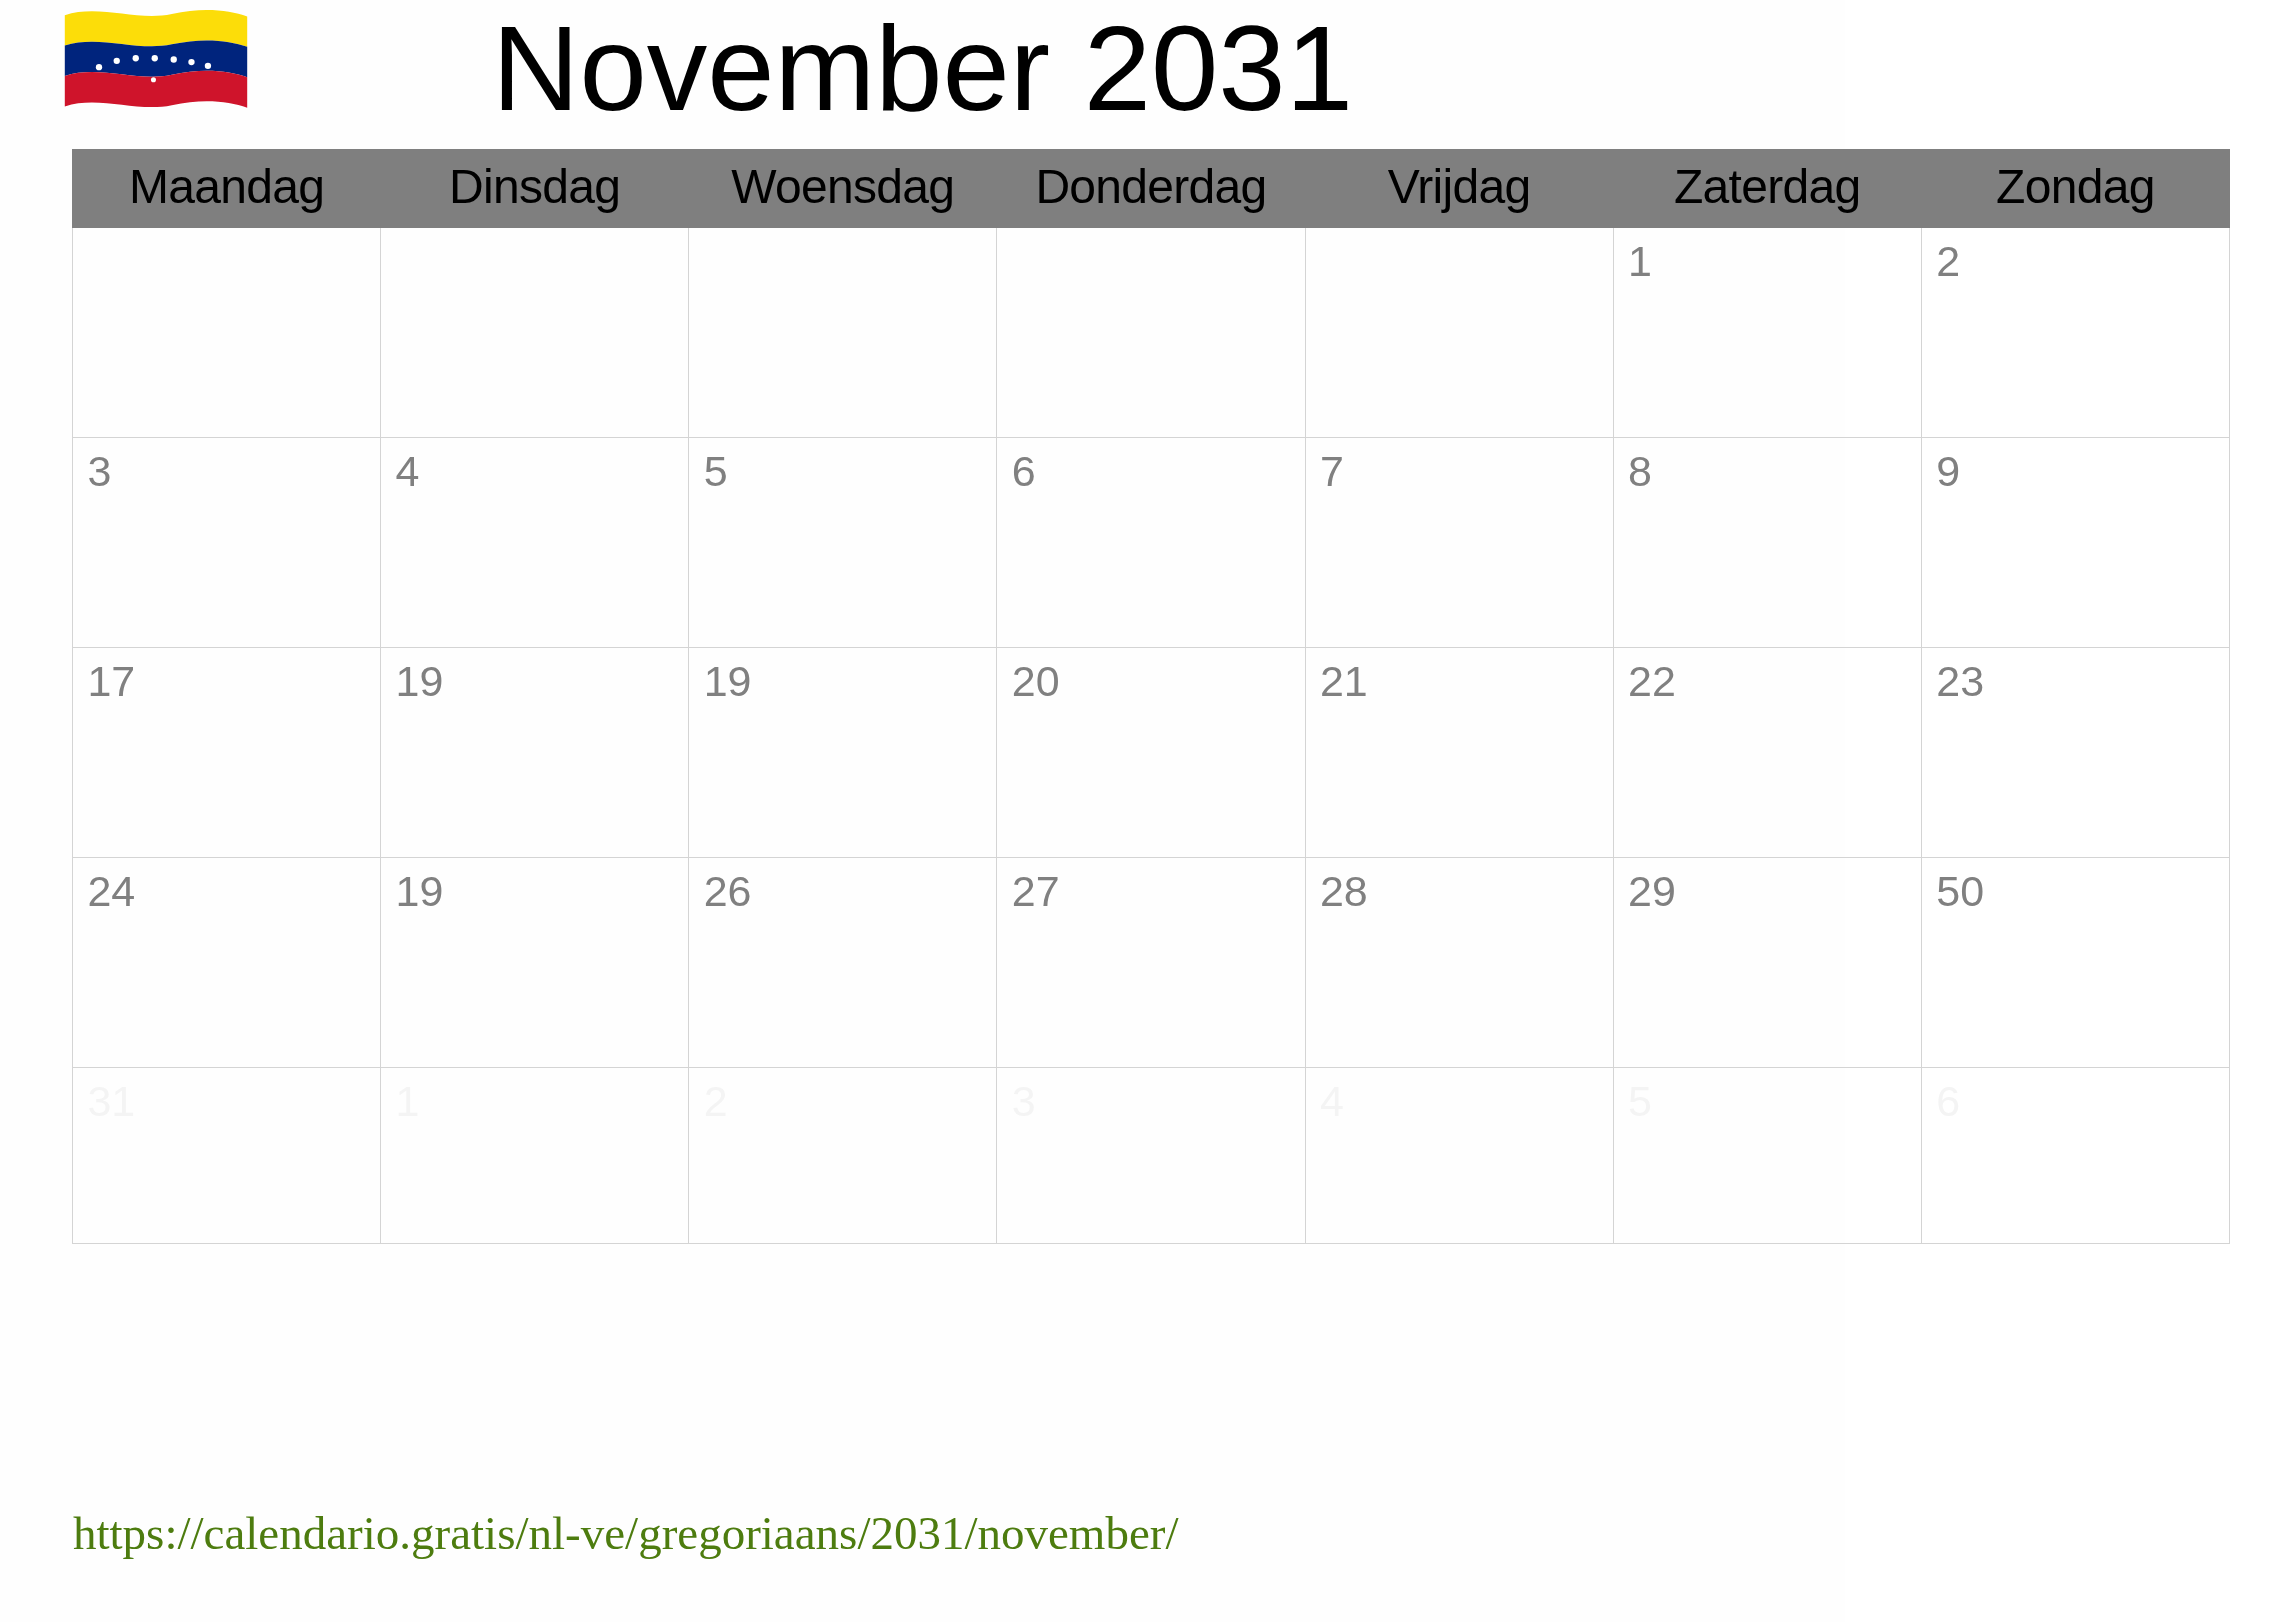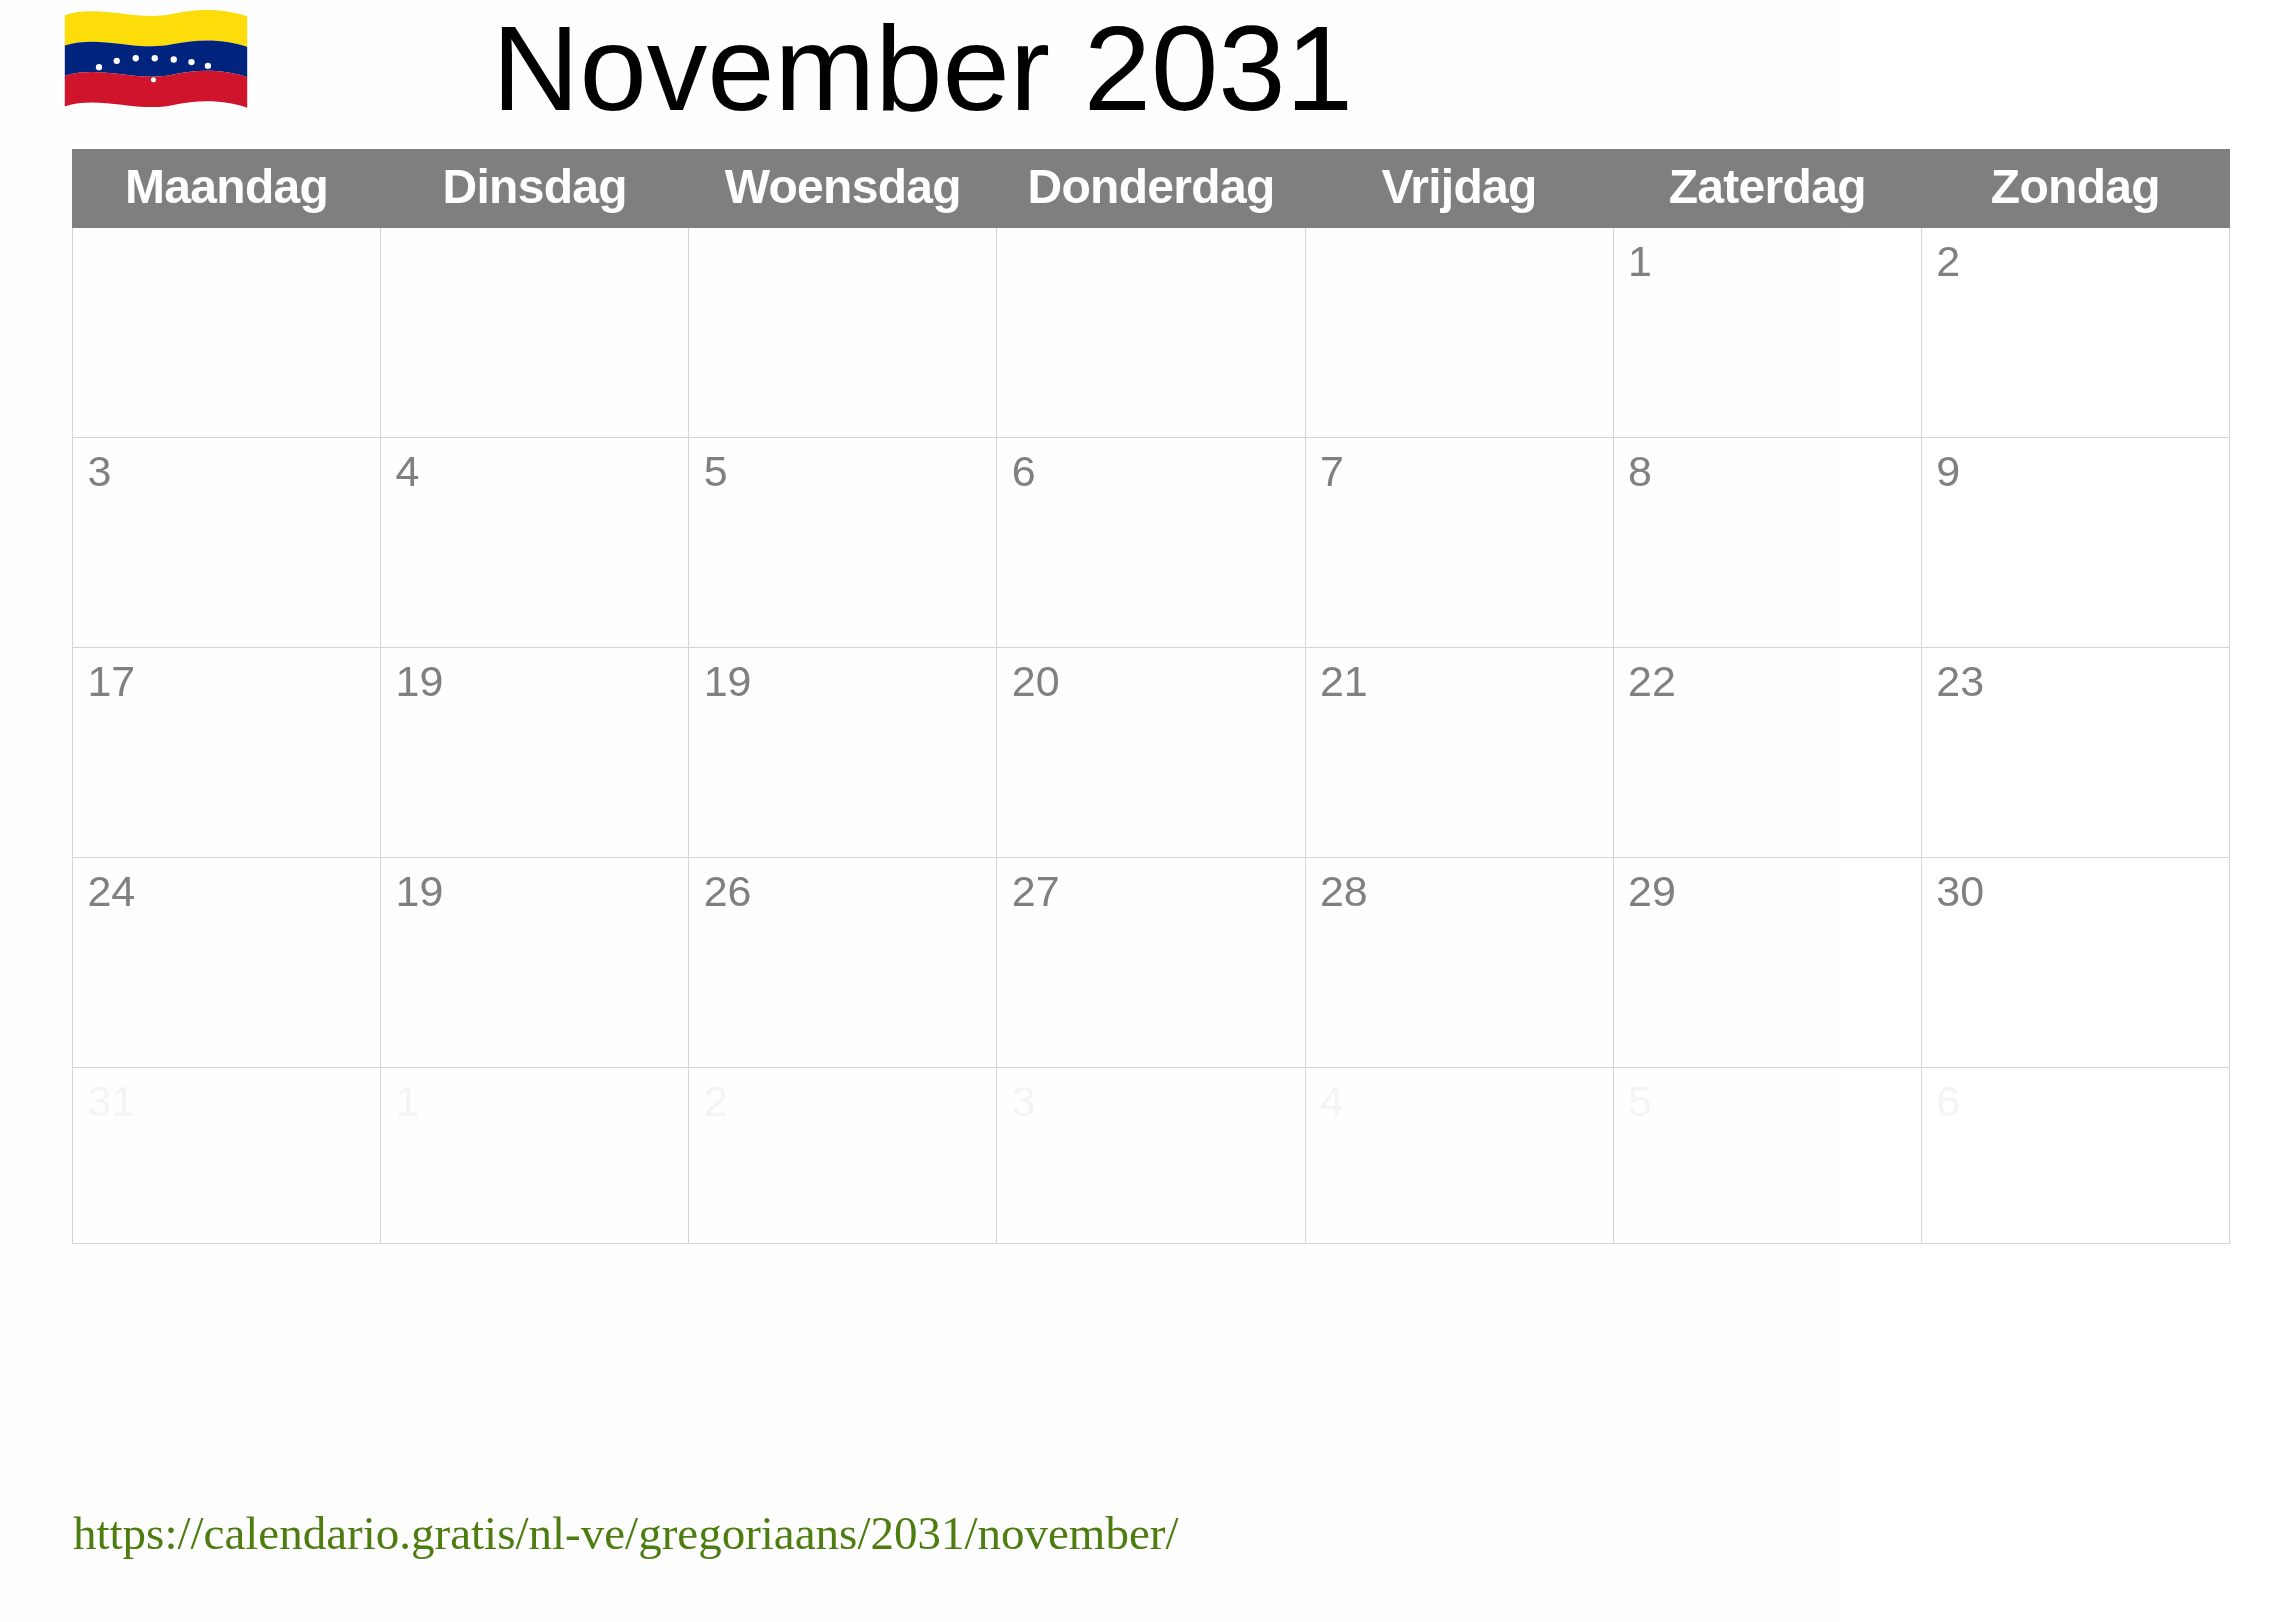--- a/index.html
+++ b/index.html
@@ -54,22 +54,22 @@
   .calendar {
     position: absolute;
     left: 72px;
     top: 149px;
     width: 2158px;
     border-collapse: collapse;
     table-layout: fixed;
   }
   .calendar th {
     background: #7f7f7f;
-    color: #ffffff;
-    font-weight: 700;
+    color: #000000;
+    font-weight: 400;
     font-size: 48px;
     line-height: 63px;
     padding: 5.2px 0 9.2px 0;
     text-align: center;
     border: 0.7px solid #7f7f7f;
     white-space: nowrap;
     letter-spacing: -0.7px;
   }
   .calendar td {
     border: 0.7px solid #d4d4d4;
@@ -167,21 +167,21 @@
         <td>22</td>
         <td>23</td>
       </tr>
       <tr>
         <td>24</td>
         <td>19</td>
         <td>26</td>
         <td>27</td>
         <td>28</td>
         <td>29</td>
-        <td>30</td>
+        <td>50</td>
       </tr>
       <tr class="last-row">
         <td>31</td>
         <td>1</td>
         <td>2</td>
         <td>3</td>
         <td>4</td>
         <td>5</td>
         <td>6</td>
       </tr>

